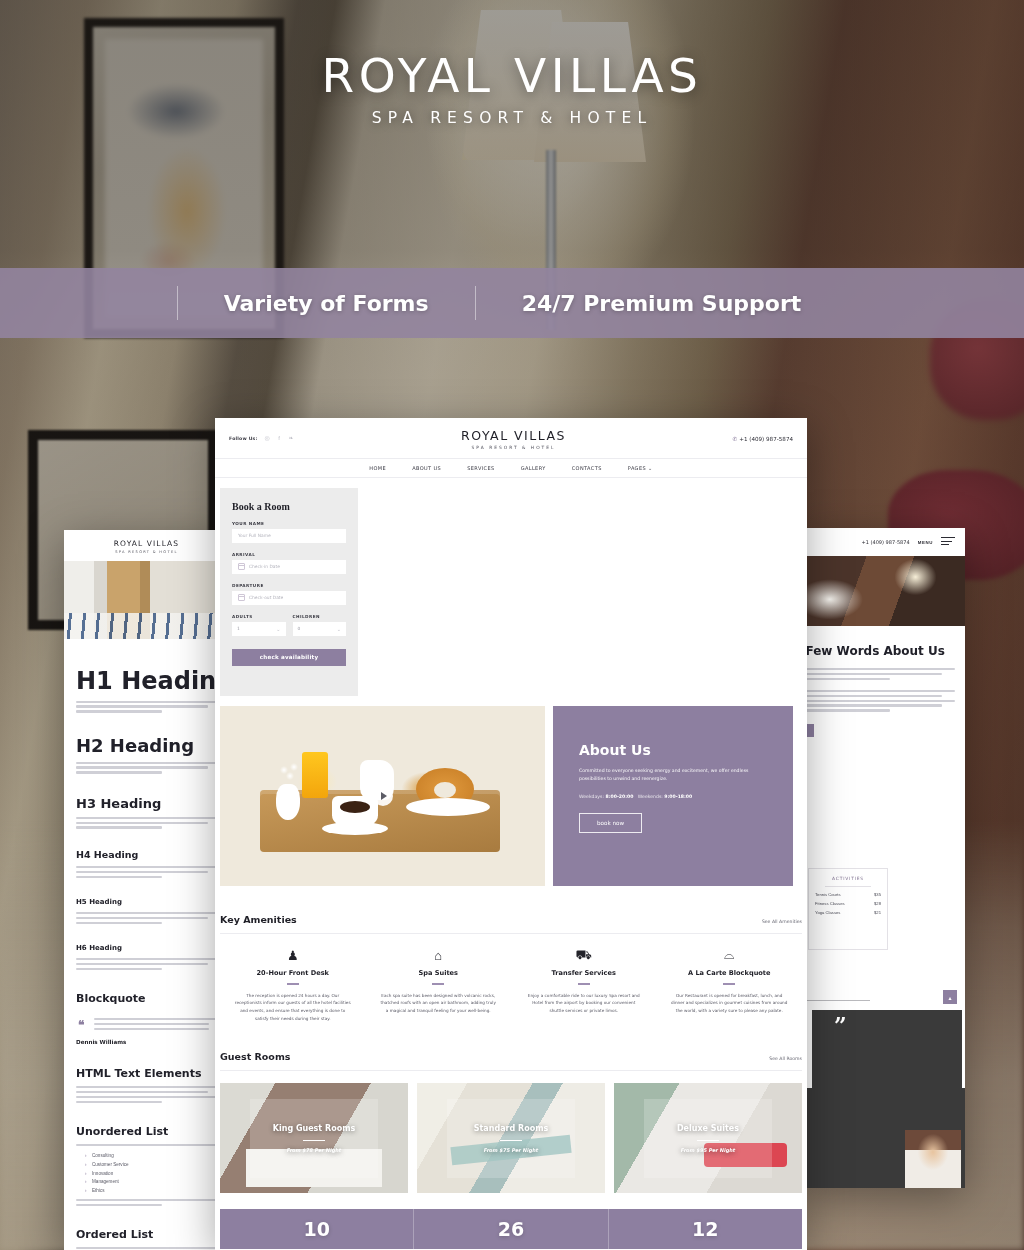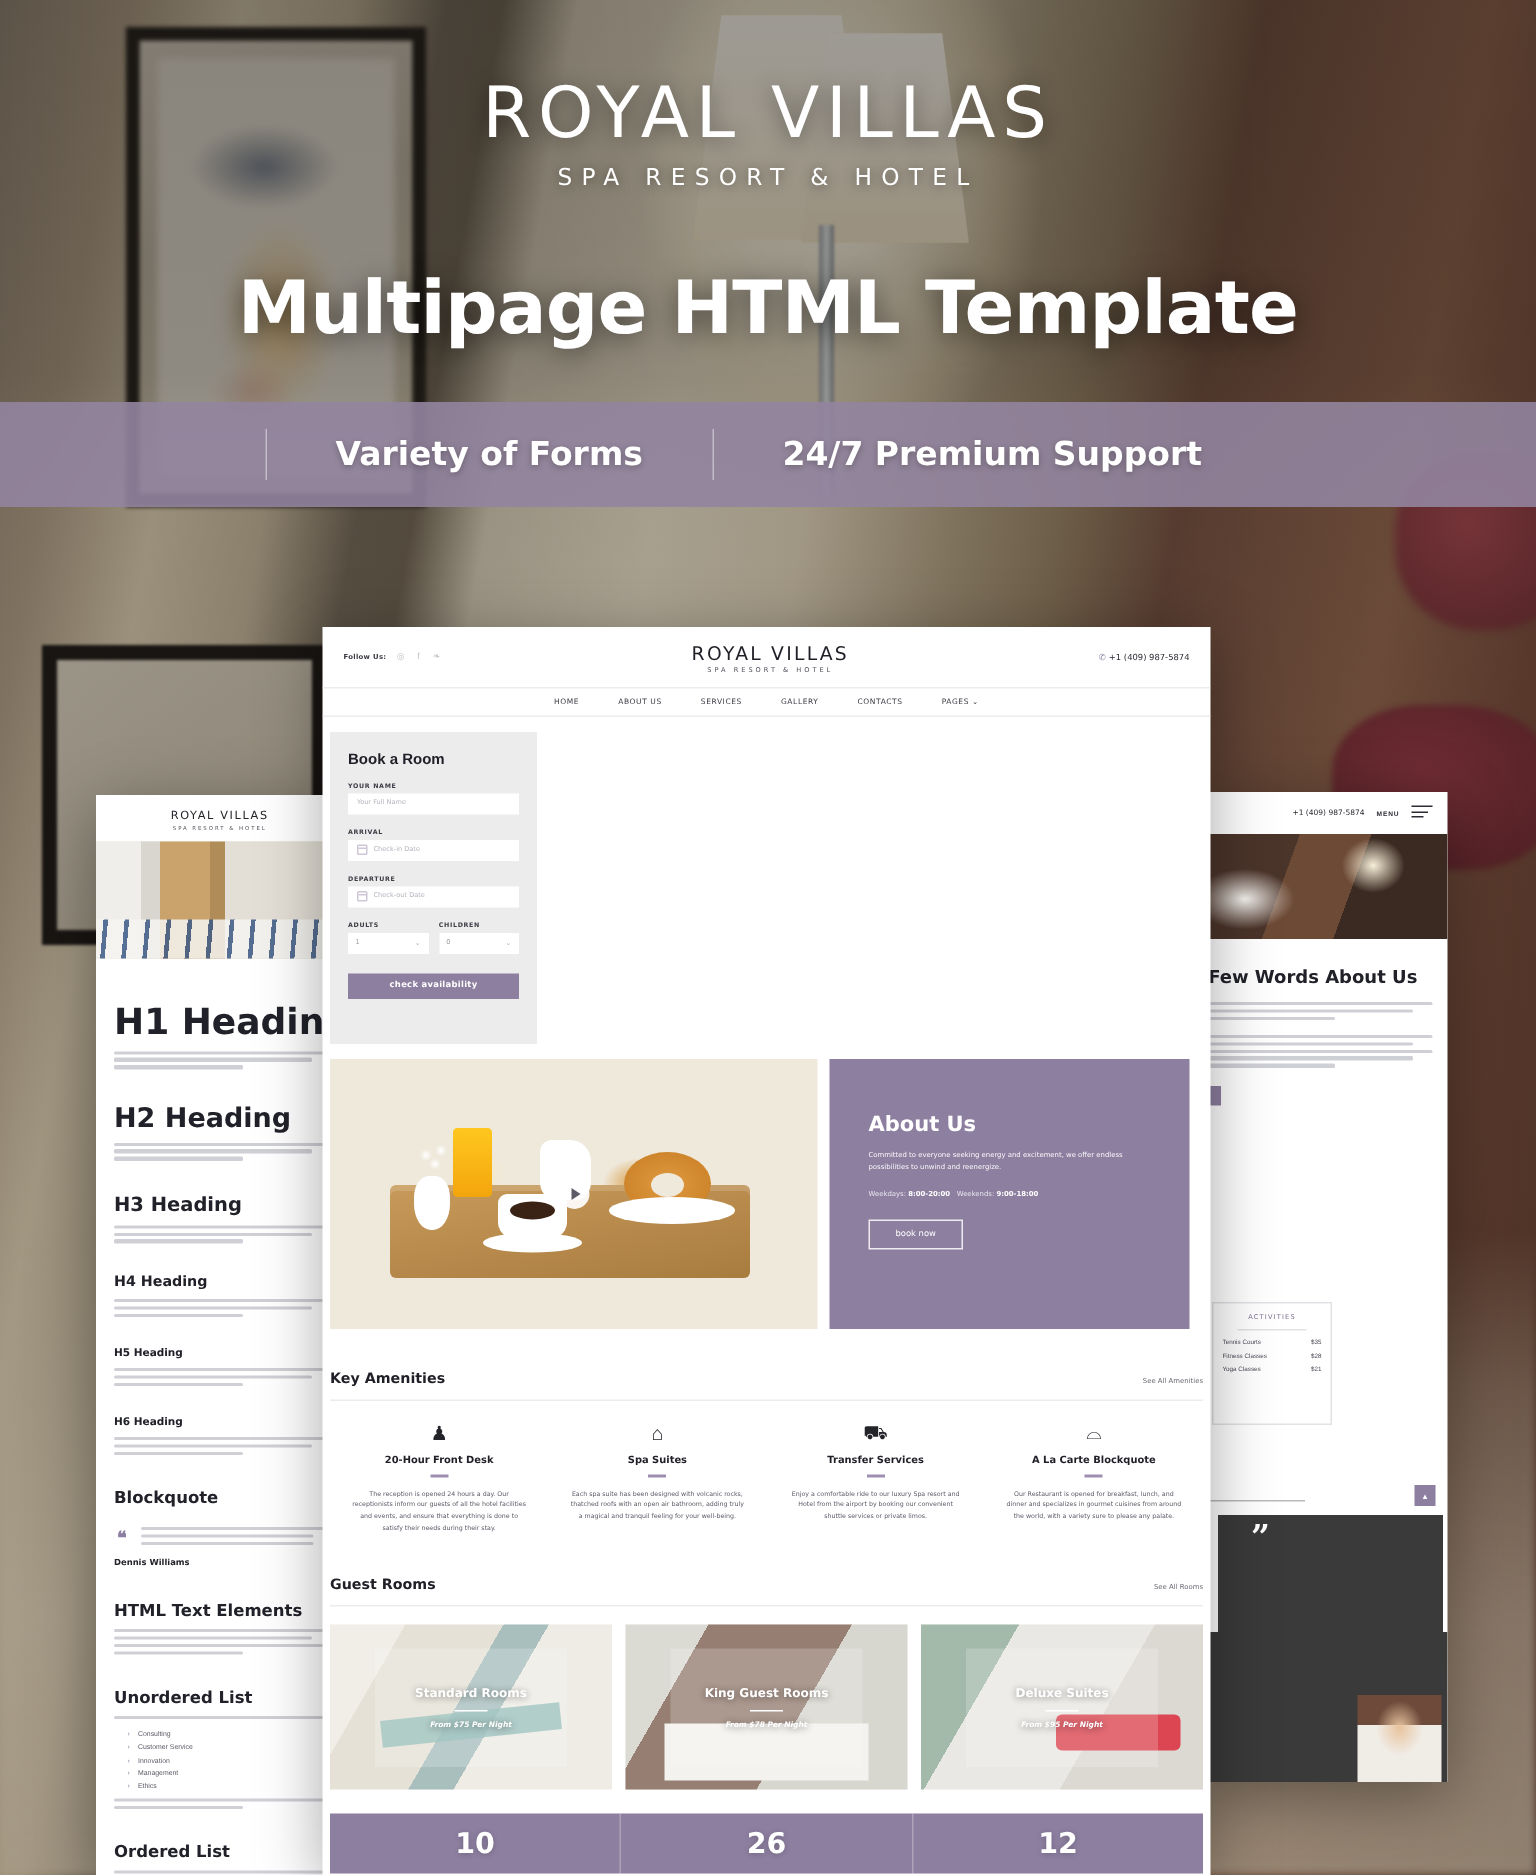--- a/index.html
+++ b/index.html
@@ -263,21 +263,21 @@
     padding: 6px 15px; font-size: 6px; color:#fff; font-family:"DejaVu Sans",sans-serif;
   }
   .mp-hero-dots { position:absolute; right: 12px; top: 86px; text-align:center; z-index:4; }
   .mp-hero-dots .ring { width:9px; height:9px; border:1px solid rgba(255,255,255,.9); border-radius:50%; margin-bottom:5px; position:relative;}
   .mp-hero-dots .ring:after{ content:""; position:absolute; inset:2.4px; background:#fff; border-radius:50%; }
   .mp-hero-dots .dot { width:2px; height:2px; background:rgba(255,255,255,.8); border-radius:50%; margin: 0 auto 4px; }
 
   .mp-book {
     width: 138px; height: 208px; background:#ececec; padding: 13px 12px;
   }
-  .mp-book-h { font-size: 10px; font-weight:bold; color:#1f1f27; font-family:Liberation Sans, sans-serif; }
+  .mp-book-h { font-size: 10px; font-weight:bold; color:#1f1f27; font-family:Liberation Serif, serif; }
   .mp-lbl { font-size: 4.2px; letter-spacing:.45px; color:#3b3b44; font-weight:bold; margin: 9px 0 3px; font-family:"DejaVu Sans",sans-serif;}
   .mp-inp {
     background:#fff; height: 14px; display:flex; align-items:center; gap:4px;
     padding: 0 6px; font-size: 4.4px; color:#b4b4bd; font-family:"DejaVu Sans",sans-serif;
   }
   .cal-ico {
     width: 7px; height: 7px; border: .8px solid #cfc7d6; border-radius:1px; position:relative; flex:none;
   }
   .cal-ico:before { content:""; position:absolute; left:0; right:0; top:1.4px; height:.8px; background:#cfc7d6; }
   .mp-two { display:flex; gap: 7px; }
@@ -395,21 +395,20 @@
   <div class="bg-lampstem"></div>
   <div class="bg-pillow2"></div>
   <div class="bg-pillow"></div>
   <div class="bg-bed"></div>
 </div>
 <div class="bg-dark-veil"></div>
 
 <div class="hero">
   <div class="brand-name">ROYAL VILLAS</div>
   <div class="brand-sub">SPA RESORT &amp; HOTEL</div>
-  <div class="hero-title">Multipage HTML Template</div>
 </div>
 
 <div class="feature-bar">
   <div class="feature-sep"></div>
   <div class="feature-item">Variety of Forms</div>
   <div class="feature-sep"></div>
   <div class="feature-item">24/7 Premium Support</div>
 </div>
 
 <div class="page shadow-lg" id="left-page">
@@ -679,34 +678,34 @@
     </div>
   </div>
 
   <div class="mp-sec">
     <div class="mp-sec-head">
       <div class="mp-sec-h">Guest Rooms</div>
       <div class="mp-sec-link">See All Rooms</div>
     </div>
     <div class="mp-sec-rule"></div>
     <div class="mp-rooms">
+      <div class="room room-2">
+        <div class="room-ov">
+          <div class="room-t">King Guest Rooms</div>
+          <div class="room-rule"></div>
+          <div class="room-p">From $78 Per Night</div>
+        </div>
+      </div>
       <div class="room room-1">
         <div class="room-ov">
           <div class="room-t">Standard Rooms</div>
           <div class="room-rule"></div>
           <div class="room-p">From $75 Per Night</div>
         </div>
       </div>
-      <div class="room room-2">
-        <div class="room-ov">
-          <div class="room-t">King Guest Rooms</div>
-          <div class="room-rule"></div>
-          <div class="room-p">From $78 Per Night</div>
-        </div>
-      </div>
       <div class="room room-3">
         <div class="room-ov">
           <div class="room-t">Deluxe Suites</div>
           <div class="room-rule"></div>
           <div class="room-p">From $95 Per Night</div>
         </div>
       </div>
     </div>
   </div>
 

